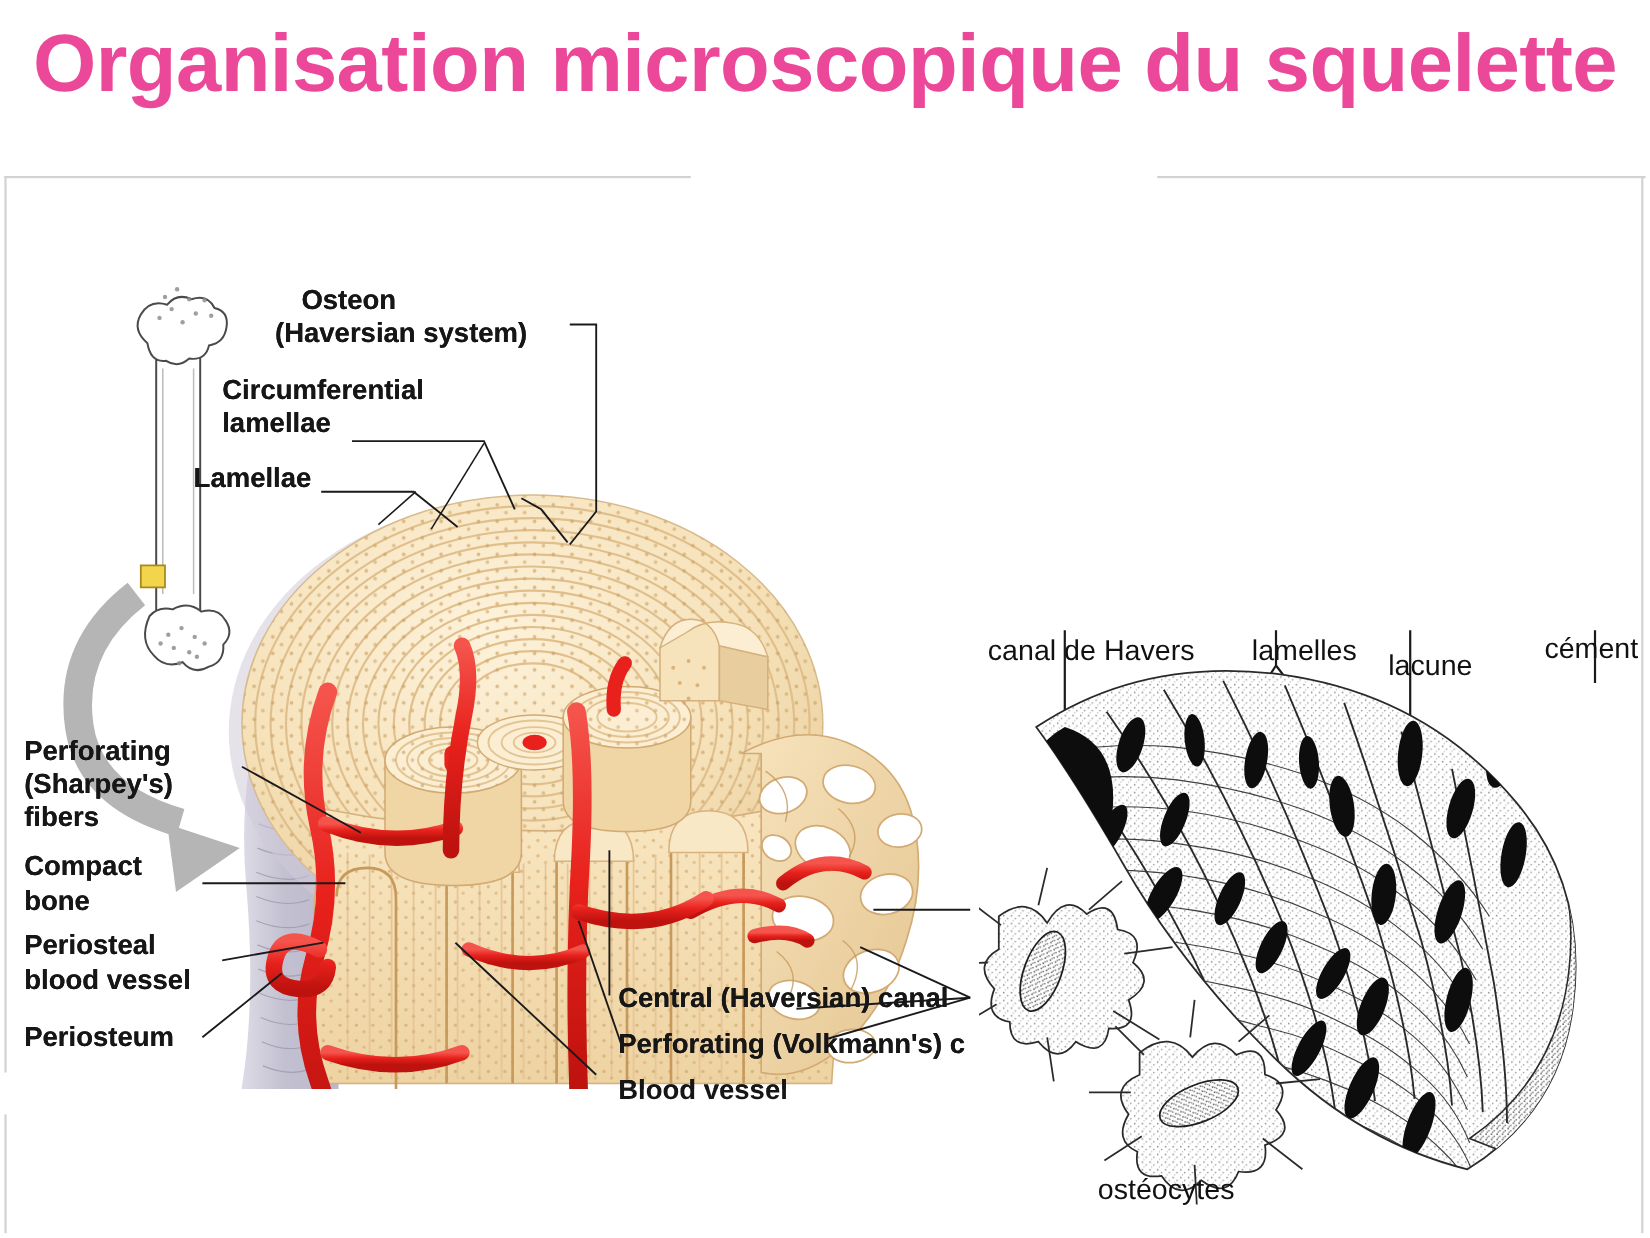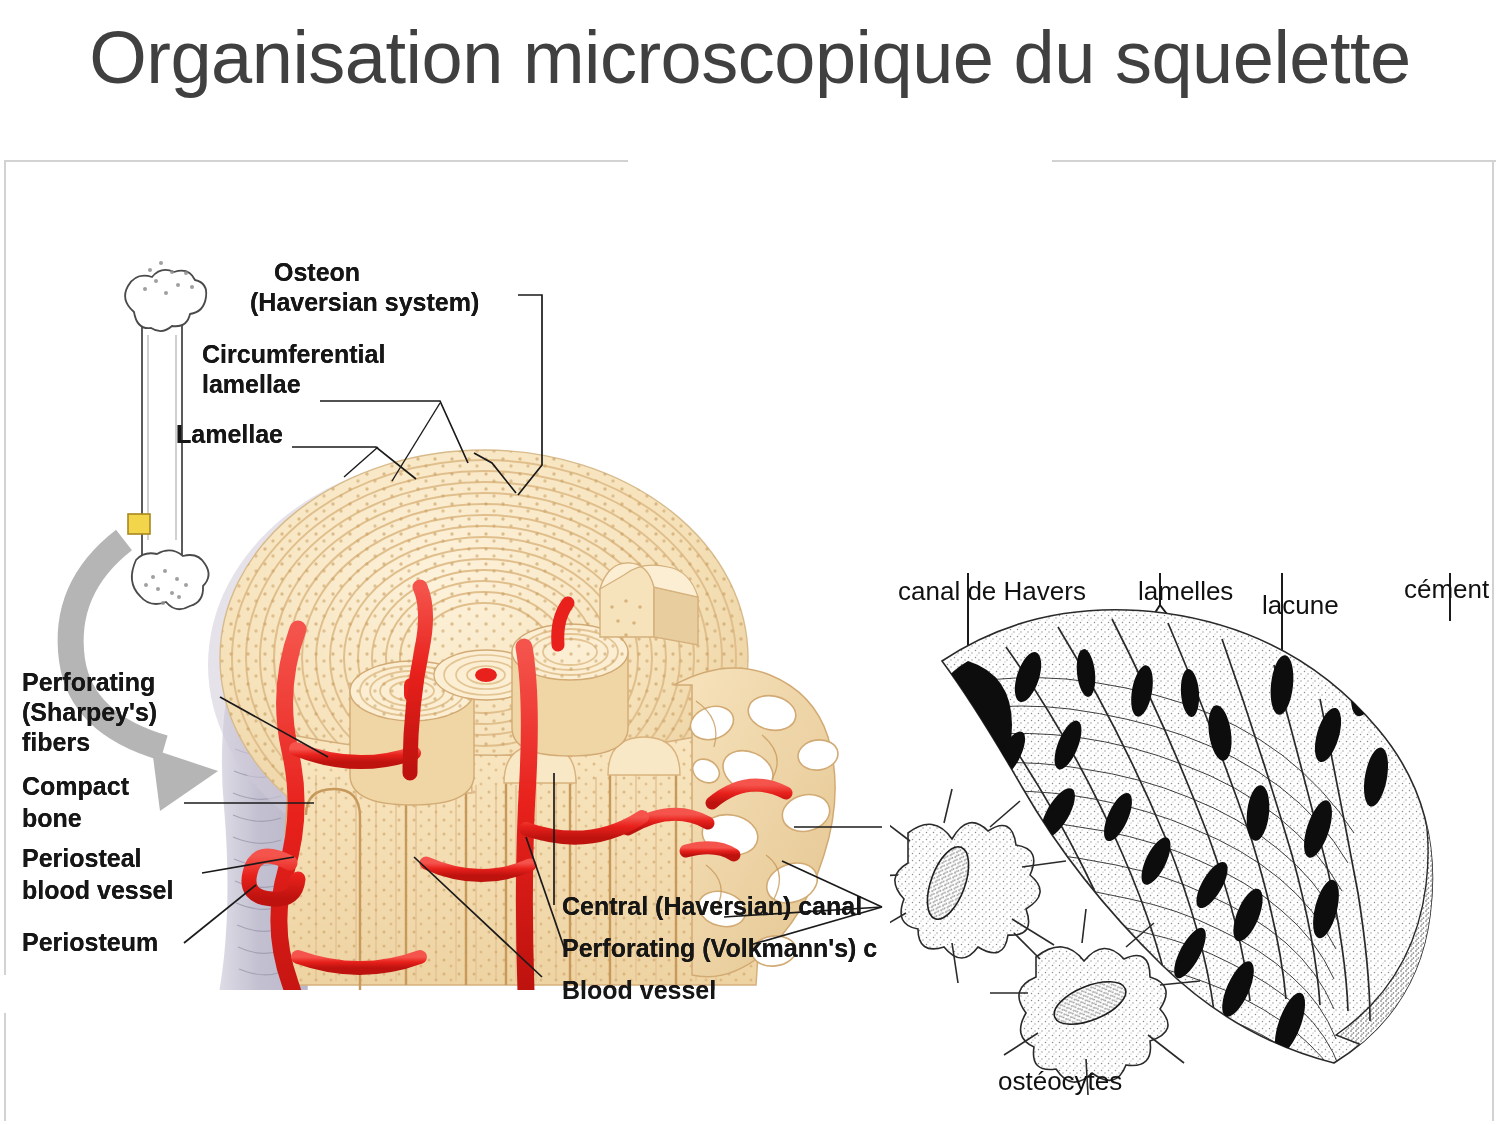--- a/index.html
+++ b/index.html
@@ -17,22 +17,22 @@
 
   
   #slide-title {
     position: absolute;
     left: 0;
     top: 18px;
     width: 1500px;
     text-align: center;
     font-size: 74px;
     line-height: 1.08;
-    font-weight: 400;
-    color: #404040;
+    font-weight: 700;
+    color: #ec4899;
     letter-spacing: -0.5px;
     white-space: nowrap;
   }
 
   
   .frame-line {
     position: absolute;
     background: #d2d2d2;
   }
   #frame-top-left   { left: 4px;    top: 160px;  width: 624px; height: 2px; }

